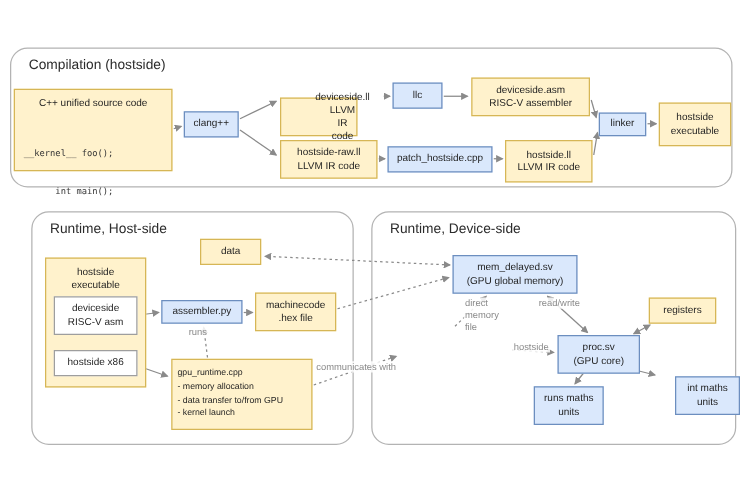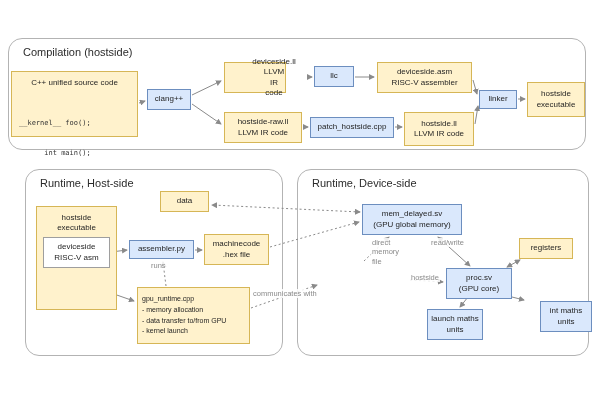--- a/index.html
+++ b/index.html
@@ -82,21 +82,21 @@
     <div class="code">
       <div>__kernel__ foo();</div>
       <div>int main();</div>
     </div>
   </div>
 
   <div class="node blue" style="left:147px;top:89px;width:44px;height:21px;">
     <div>clang++</div>
   </div>
 
-  <div class="node yellow" style="left:224px;top:62px;width:62px;height:31px;padding-left:38px;">
+  <div class="node yellow" style="left:224px;top:78px;width:62px;height:31px;padding-left:38px;">
     <div>deviceside.ll</div>
     <div>LLVM IR code</div>
   </div>
 
   <div class="node blue" style="left:314px;top:66px;width:40px;height:21px;">
     <div>llc</div>
   </div>
 
   <div class="node yellow" style="left:377px;top:62px;width:95px;height:31px;">
     <div>deviceside.asm</div>
@@ -133,20 +133,23 @@
   <div class="node yellow top-align" style="left:36px;top:206px;width:81px;height:104px;">
     <div>hostside</div>
     <div>executable</div>
   </div>
 
   <div class="node white inner" style="left:43px;top:237px;width:67px;height:31px;">
     <div>deviceside</div>
     <div>RISC-V asm</div>
   </div>
 
+  <div class="node white inner" style="left:43px;top:280px;width:67px;height:21px;">
+    <div>hostside x86</div>
+  </div>
 
   <div class="node blue" style="left:129px;top:240px;width:65px;height:19px;">
     <div>assembler.py</div>
   </div>
 
   <div class="node yellow" style="left:204px;top:234px;width:65px;height:31px;">
     <div>machinecode</div>
     <div>.hex file</div>
   </div>
 
@@ -166,21 +169,21 @@
   <div class="node blue" style="left:446px;top:268px;width:66px;height:31px;">
     <div>proc.sv</div>
     <div>(GPU core)</div>
   </div>
 
   <div class="node yellow" style="left:519px;top:238px;width:54px;height:21px;">
     <div>registers</div>
   </div>
 
   <div class="node blue" style="left:427px;top:309px;width:56px;height:31px;">
-    <div>launch maths</div>
+    <div>runs maths</div>
     <div>units</div>
   </div>
 
   <div class="node blue" style="left:512px;top:301px;width:52px;height:31px;margin-left:28px;">
     <div>int maths</div>
     <div>units</div>
   </div>
 
   <div class="edge-label" style="left:150px;top:261px;">runs</div>
   <div class="edge-label" style="left:252px;top:289px;">communicates with</div>

